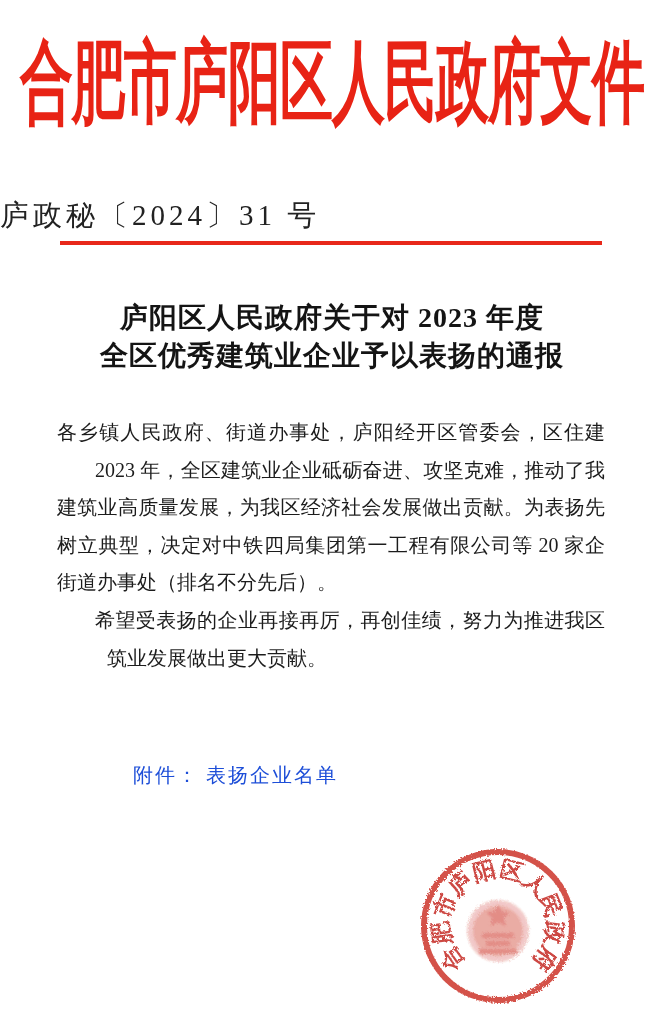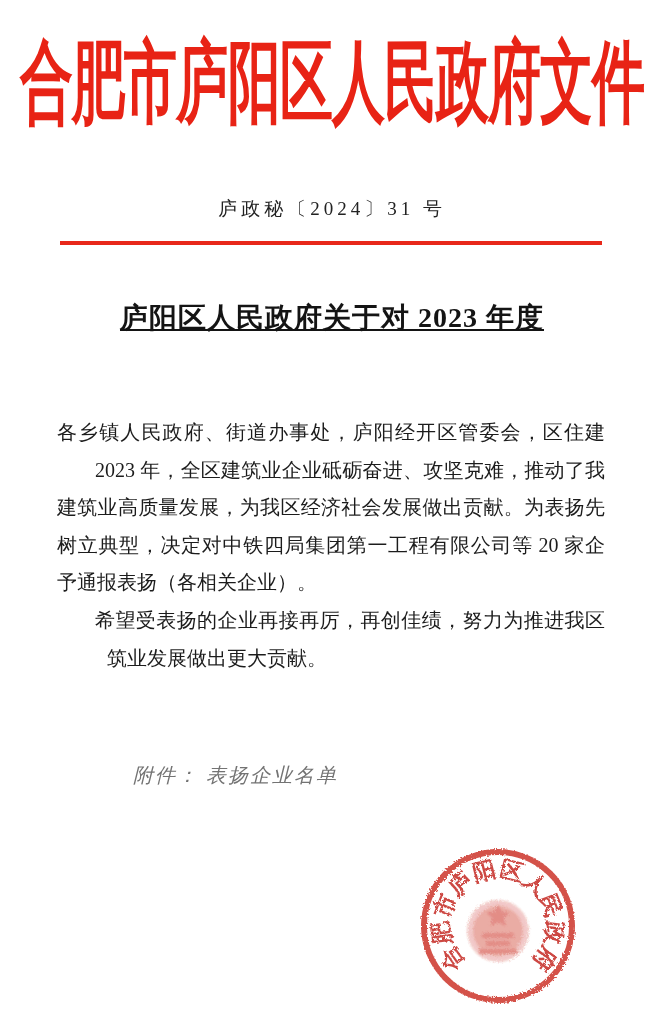--- a/index.html
+++ b/index.html
@@ -38,22 +38,21 @@
     transform: scaleY(1.70);
     transform-origin: center center;
     white-space: nowrap;
   }
 
   .doc-number {
     position: absolute;
     top: 196px;
     left: 0;
     width: 100%;
-    text-align: center;
-    font-size: 19px;
+    font-size: 29px;
     letter-spacing: 4px;
     color: #222;
     white-space: nowrap;
   }
 
   .red-rule {
     position: absolute;
     top: 241px;
     left: 60px;
     width: 542px;
@@ -66,21 +65,20 @@
     position: absolute;
     top: 299px;
     left: 0;
     width: 100%;
     text-align: center;
     font-size: 28px;
     font-weight: bold;
     line-height: 38px;
     color: #141414;
     letter-spacing: 1px;
-    text-decoration: underline;
   }
 
   
   .body-block {
     position: absolute;
     top: 414px;
     left: 57px;
     width: 548px;
     font-size: 20px;
     line-height: 37.6px;
@@ -102,23 +100,22 @@
   .line.indent2 {
     margin-left: 50px;
   }
 
   .attachment {
     position: absolute;
     top: 762px;
     left: 133px;
     font-size: 20px;
     letter-spacing: 2px;
-    color: #737373;
-    white-space: nowrap;
-    font-style: italic;
+    color: #1d4ed8;
+    white-space: nowrap;
   }
 
   
   .doc-date {
     position: absolute;
     top: 969px;
     left: 421px;
     font-size: 23px;
     letter-spacing: 2px;
     color: #1a1a1a;
@@ -142,28 +139,29 @@
   <div class="header-title">
     <span class="inner">合肥市庐阳区人民政府文件</span>
   </div>
 
   <div class="doc-number">庐政秘〔2024〕31 号</div>
 
   <div class="red-rule"></div>
 
   <div class="doc-title">
     <div>庐阳区人民政府关于对 2023 年度</div>
+    <div>全区优秀建筑业企业予以表扬的通报</div>
   </div>
 
   <div class="body-block">
     <div class="line full">各乡镇人民政府、街道办事处，庐阳经开区管委会，区住建局，</div>
     <div class="line full indent">2023 年，全区建筑业企业砥砺奋进、攻坚克难，推动了我区</div>
     <div class="line full">建筑业高质量发展，为我区经济社会发展做出贡献。为表扬先进，</div>
     <div class="line full">树立典型，决定对中铁四局集团第一工程有限公司等 20 家企业给</div>
-    <div class="line">予通报表扬（各相关企业）。</div>
+    <div class="line">街道办事处（排名不分先后）。</div>
     <div class="line full indent">希望受表扬的企业再接再厉，再创佳绩，努力为推进我区建</div>
     <div class="line indent2">筑业发展做出更大贡献。</div>
   </div>
 
   <div class="attachment">附件： 表扬企业名单</div>
 
 
   <div class="seal">
     <svg width="170" height="170" viewBox="0 0 170 170">
       <defs>

